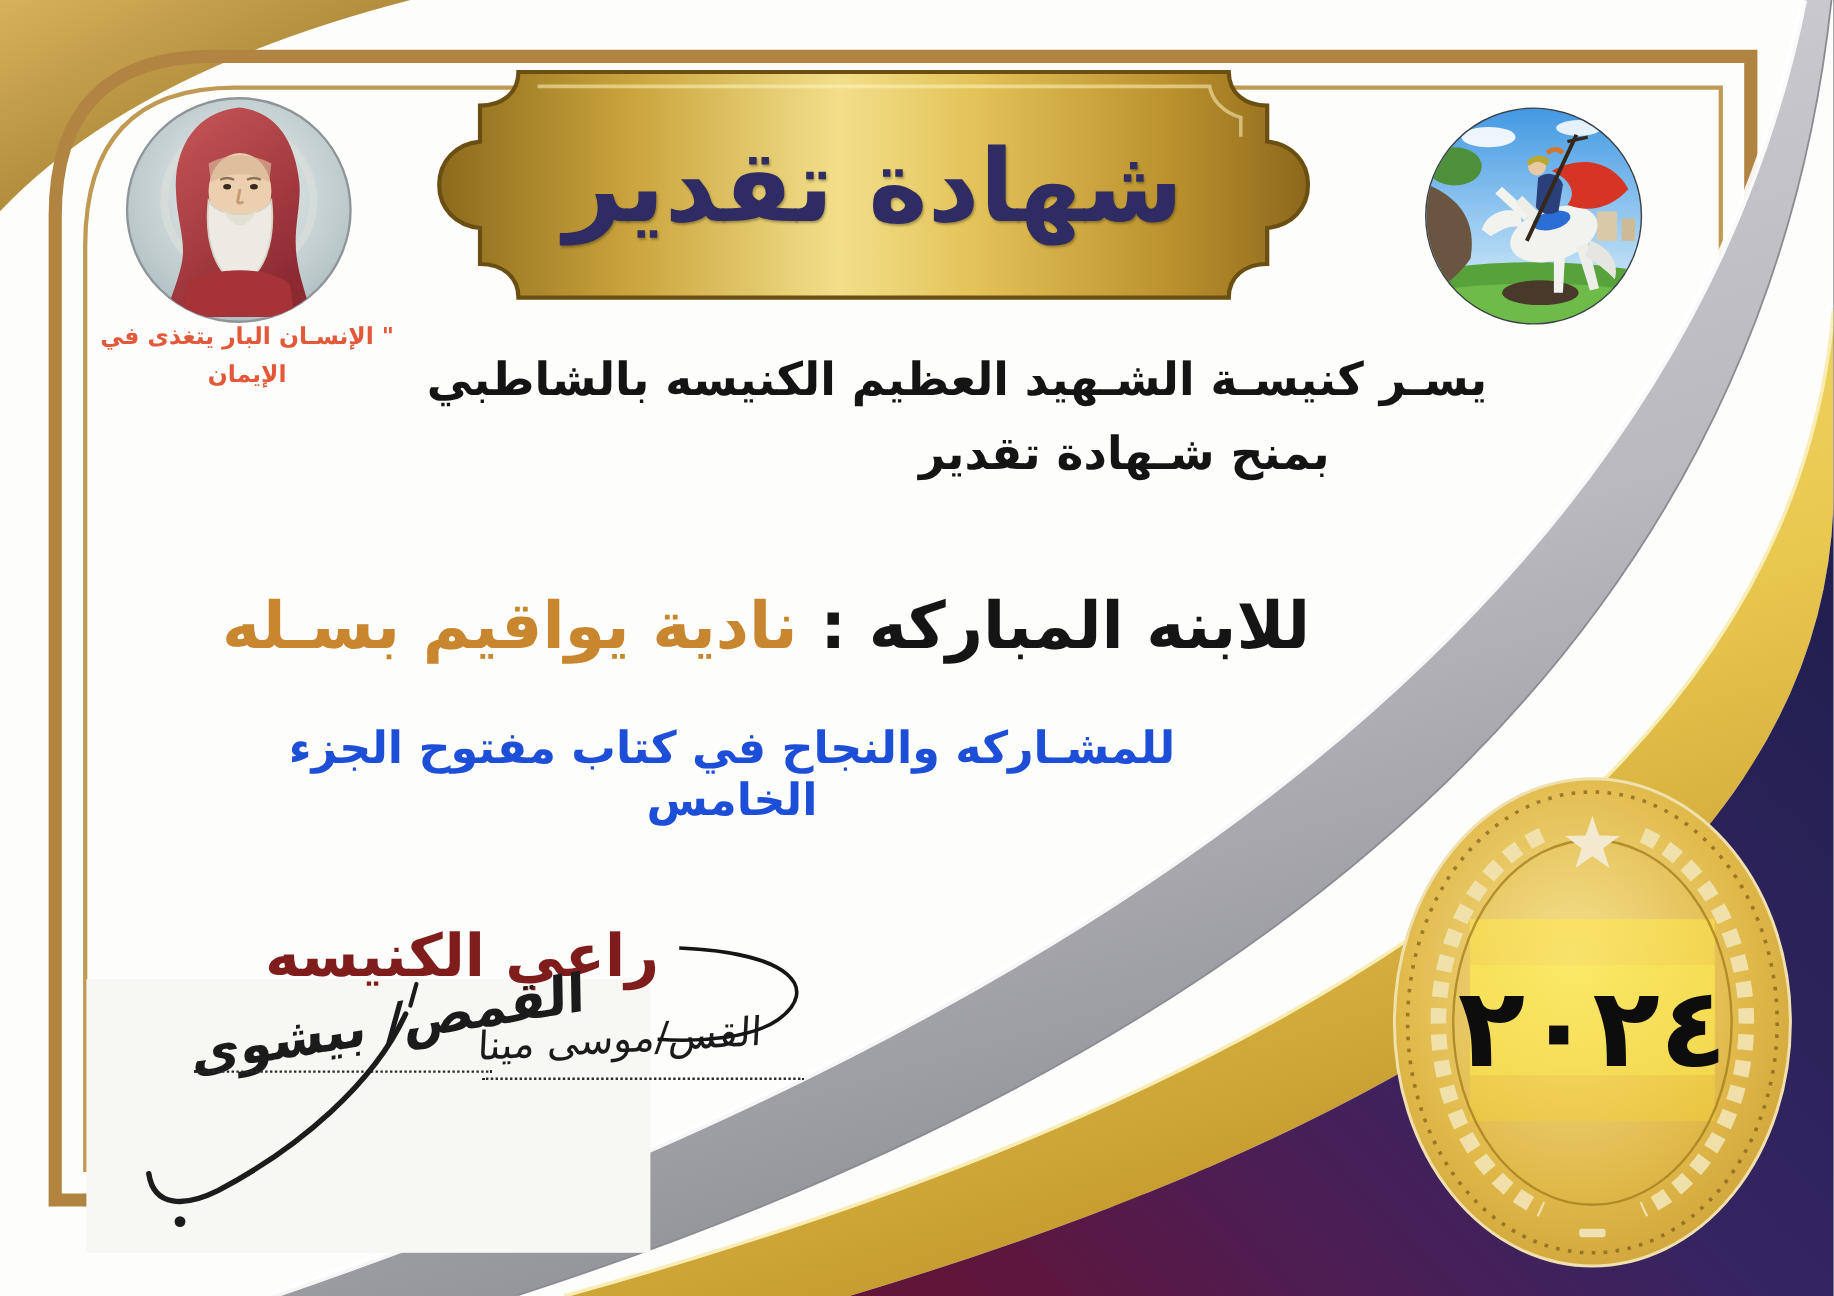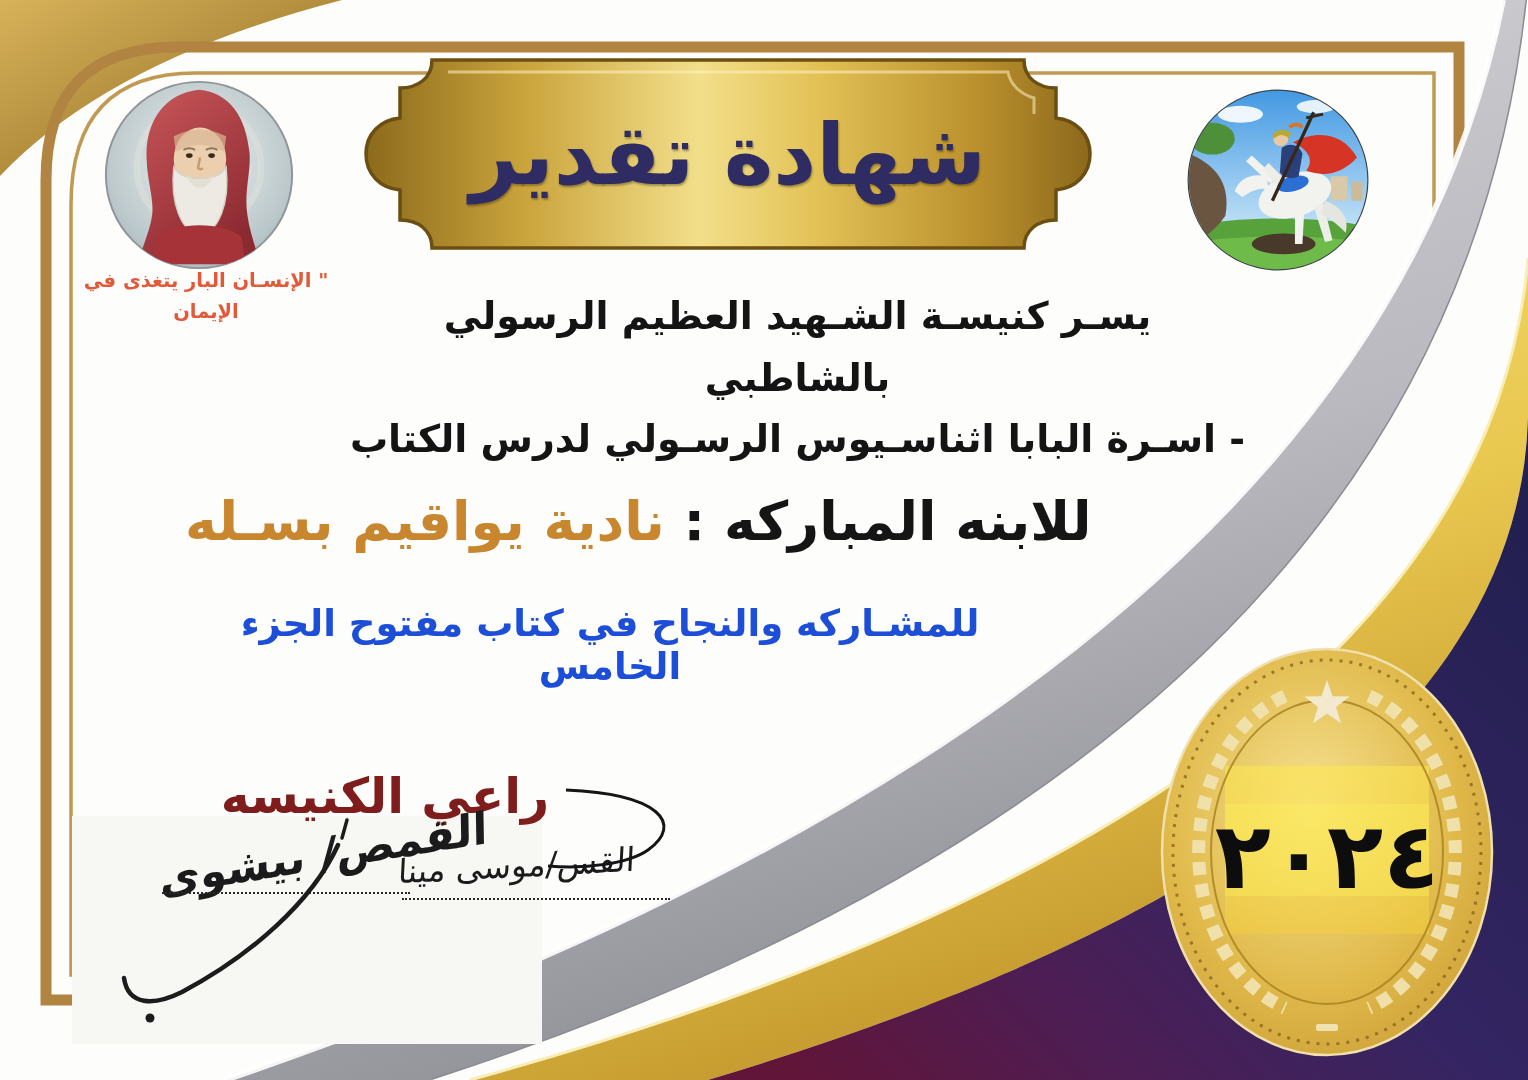--- a/index.html
+++ b/index.html
@@ -176,22 +176,22 @@
         <line x1="130" y1="34" x2="148" y2="30" stroke="#35281a" stroke-width="3"></line>
       </g>
     </g>
   </svg>
 
   <div class="quote-block">
     <div>" الإنسـان البار يتغذى في الإيمان</div>
   </div>
 
   <div class="body-block">
-    <div class="body-line">يسـر كنيسـة الشـهيد العظيم الرسولي بالشاطبي</div>
-    <div class="body-line">- اسـرة البابا اثناسـيوس الرسـولي لدرس الكتاب</div>
+    <div class="body-line">يسـر كنيسـة الشـهيد العظيم الكنيسه بالشاطبي</div>
+    <div class="body-line grant">بمنح شـهادة تقدير</div>
   </div>
 
   <div class="recipient-line">
     <span>للابنه المباركه : </span><span class="recipient-name">نادية يواقيم بسـله</span>
   </div>
 
   <div class="reason-line">للمشـاركه والنجاح في كتاب مفتوح الجزء الخامس</div>
 
   <div class="pastor-title">راعي الكنيسه</div>
   <div class="sig sig-right">القس/موسى مينا</div>

